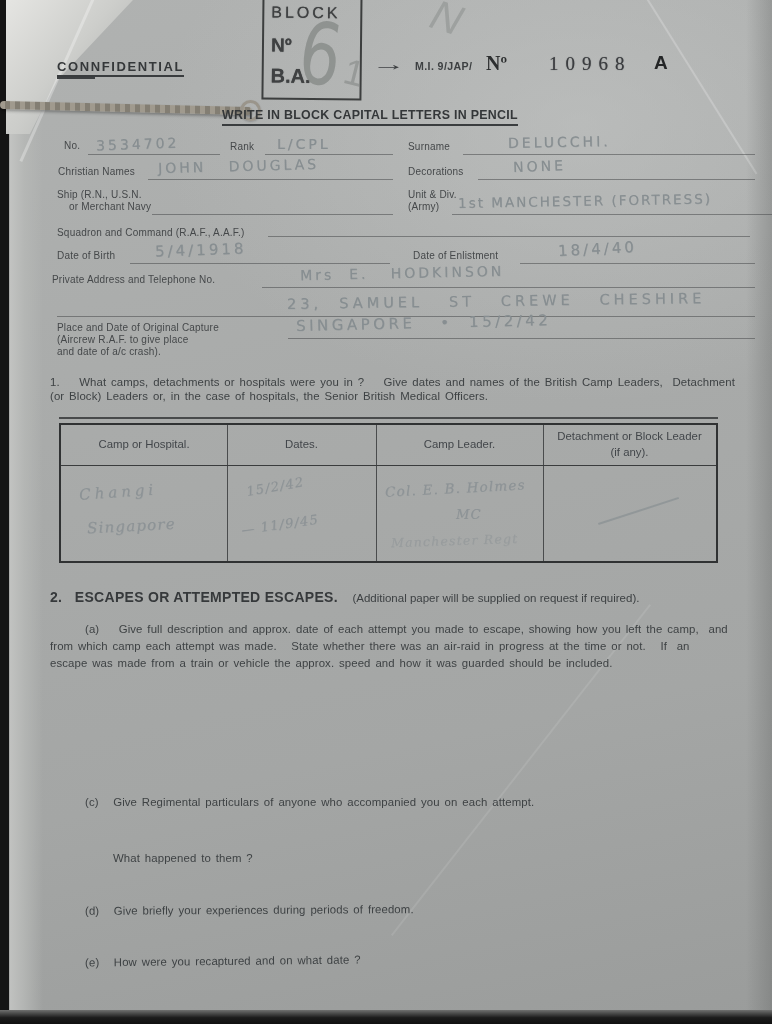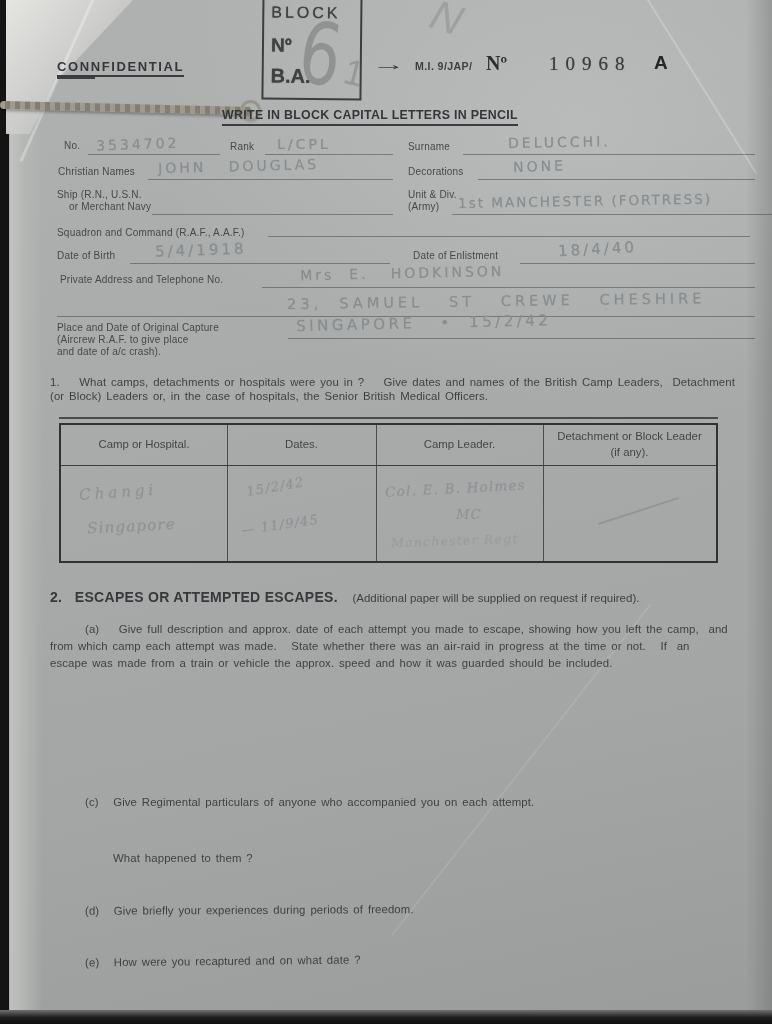--- a/index.html
+++ b/index.html
@@ -123,21 +123,21 @@
 
   <div class="abs lbl" style="left:57px;top:250px;">Date of Birth</div>
   <div class="abs uline" style="left:130px;top:244px;width:260px;height:19px;">
     <span class="hand abs" style="left:25px;top:-3px;font-size:15px;transform:rotate(-2deg);">5/4/1918</span>
   </div>
   <div class="abs lbl" style="left:413px;top:250px;">Date of Enlistment</div>
   <div class="abs uline" style="left:520px;top:244px;width:235px;height:19px;">
     <span class="hand abs" style="left:38px;top:-4px;font-size:15px;transform:rotate(-3deg);">18/4/40</span>
   </div>
 
-  <div class="abs lbl" style="left:60px;top:274px;text-align:right;">Private Address and Telephone No.</div>
+  <div class="abs lbl" style="left:52px;top:274px;text-align:right;">Private Address and Telephone No.</div>
   <div class="abs uline" style="left:262px;top:268px;width:493px;height:19px;">
     <span class="hand abs" style="left:38px;top:-3px;transform:rotate(-1.2deg);">Mrs  E.   HODKINSON</span>
   </div>
   <div class="abs uline" style="left:57px;top:296px;width:698px;height:20px;">
     <span class="hand abs" style="left:230px;top:-3px;font-size:14.5px;letter-spacing:4px;transform:rotate(-.8deg);">23,  SAMUEL   ST   CREWE   CHESHIRE</span>
   </div>
 
   <div class="abs lbl" style="left:57px;top:322px;">Place and Date of Original Capture</div>
   <div class="abs lbl" style="left:57px;top:334px;">(Aircrew R.A.F. to give place</div>
   <div class="abs lbl" style="left:57px;top:346px;">and date of a/c crash).</div>

